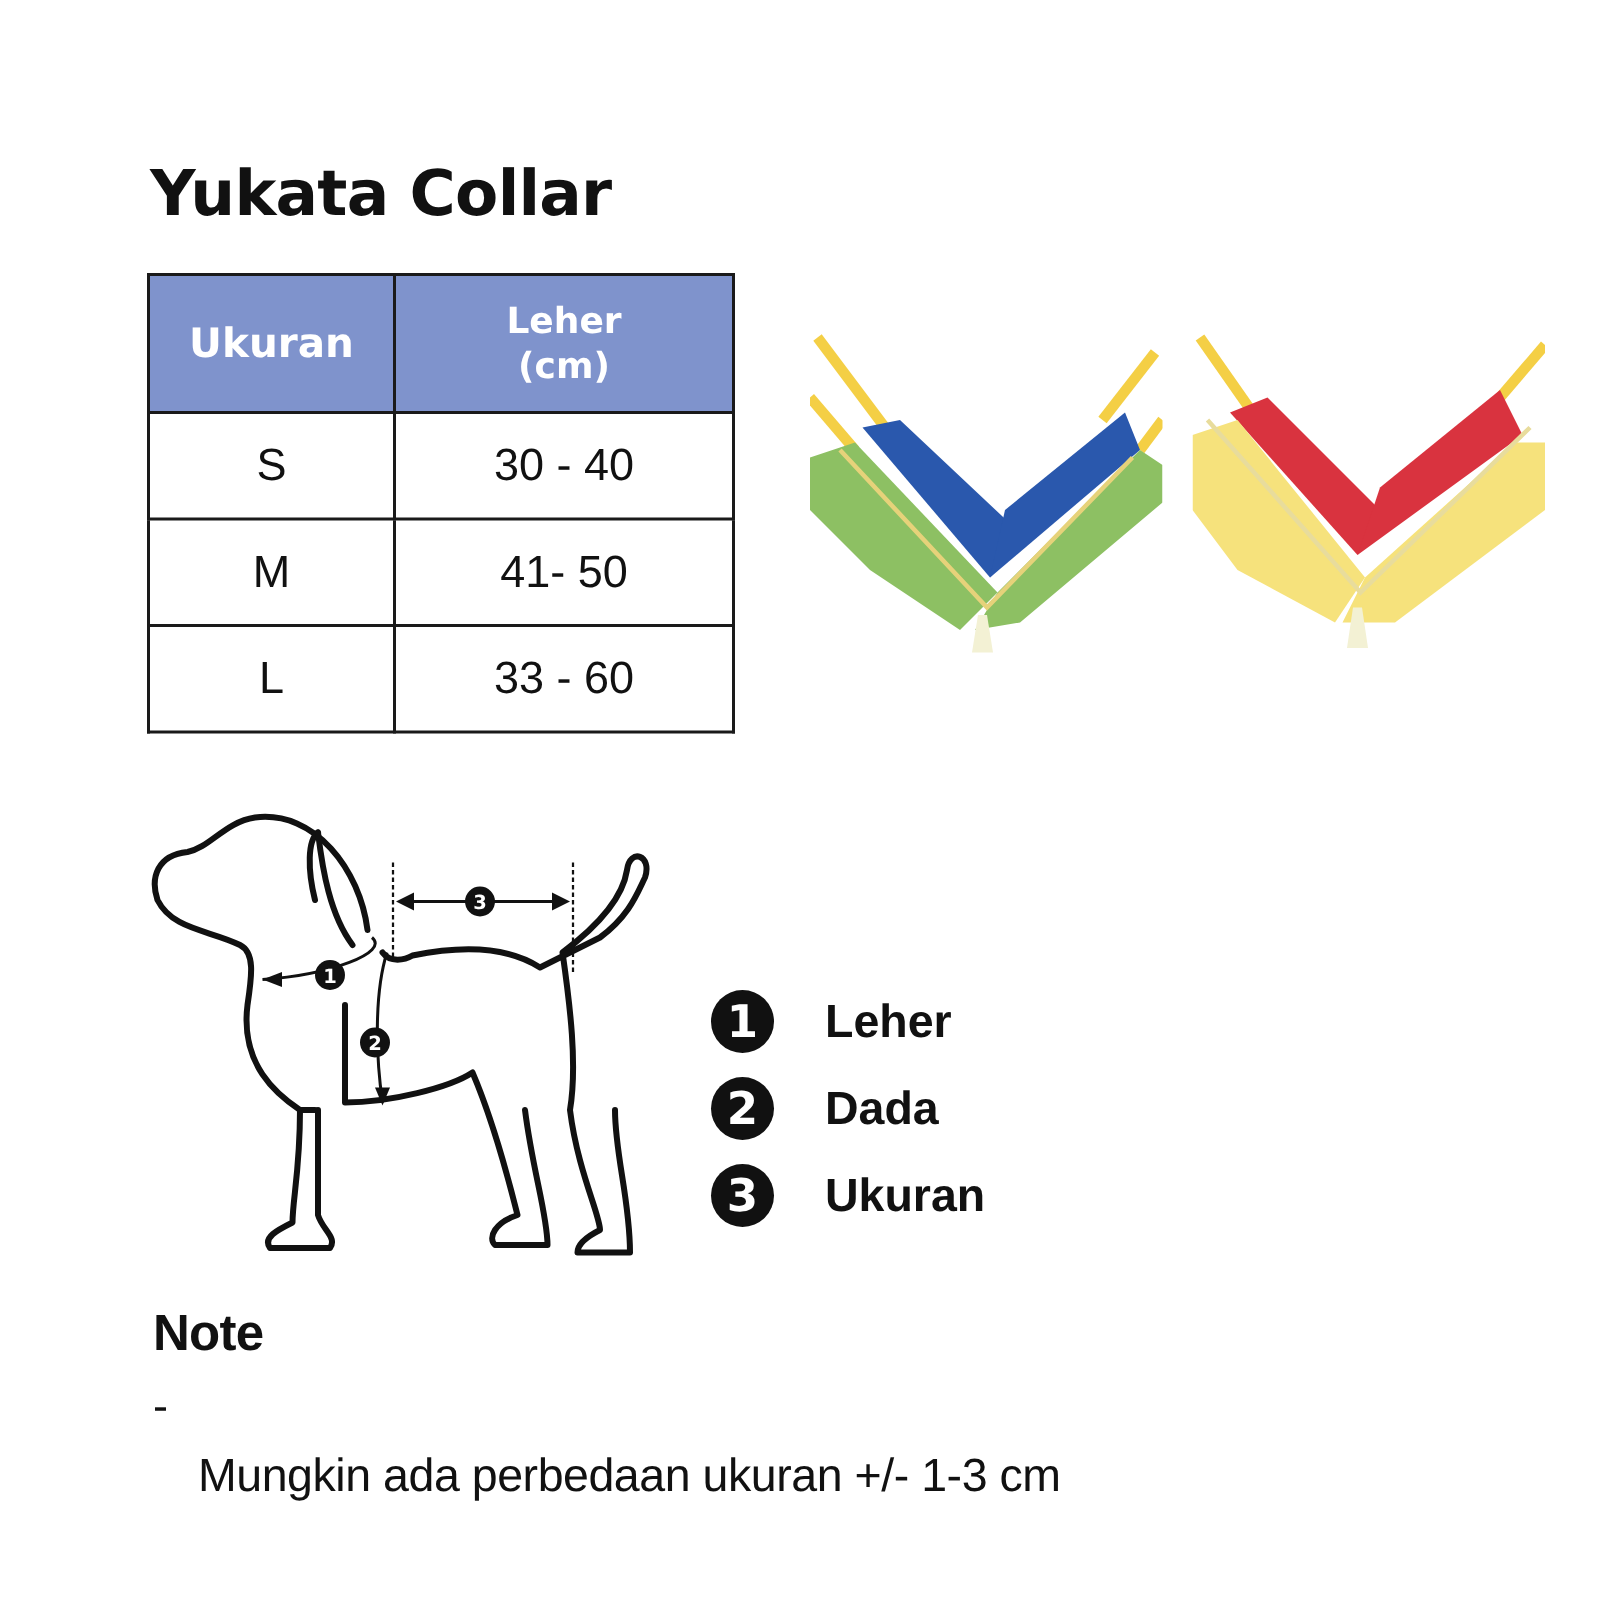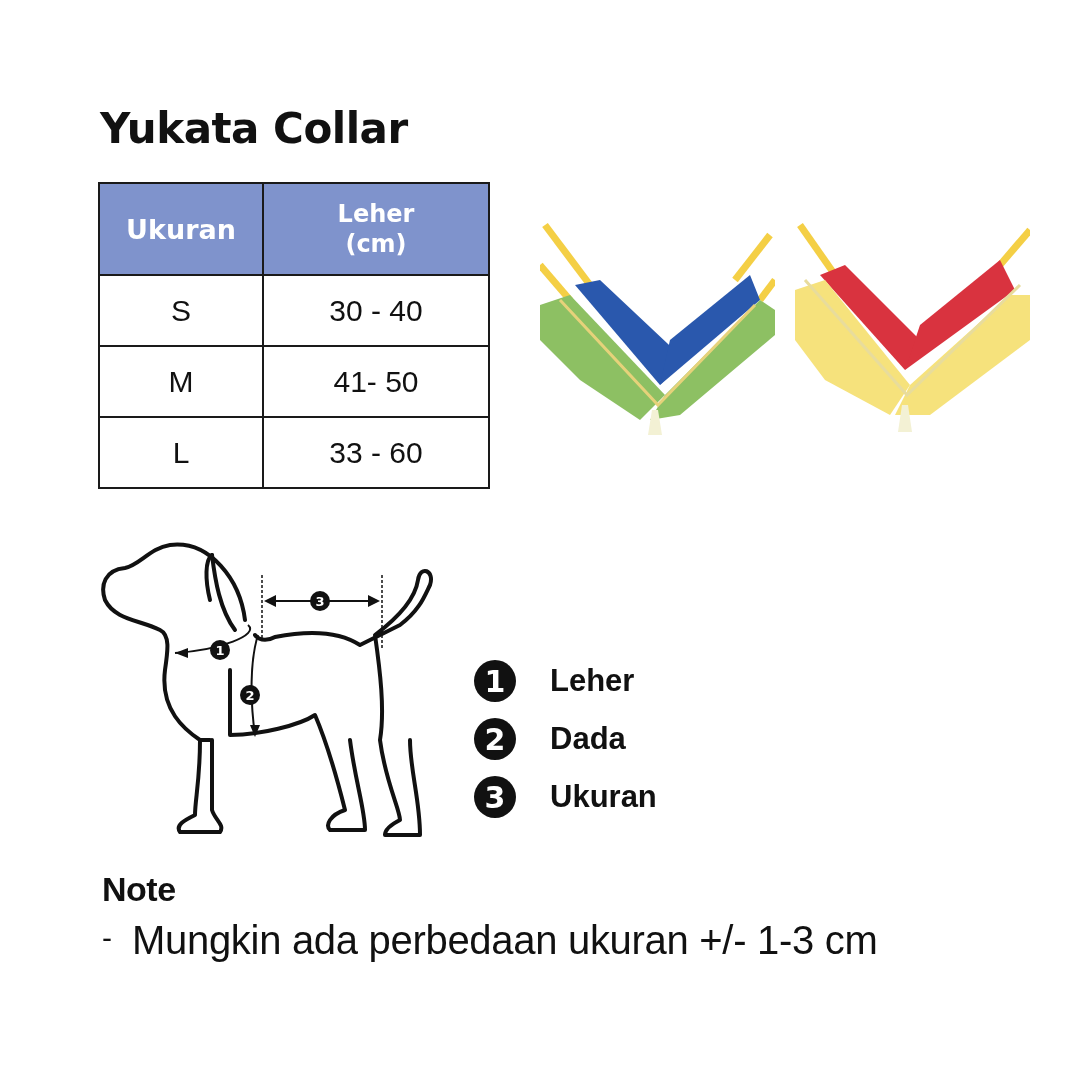--- a/index.html
+++ b/index.html
@@ -21,21 +21,21 @@
 
   .legend { position:absolute; left:474px; top:652px; }
   .legend-item { display:flex; align-items:center; height:58px; }
   .legend-num { width:42px; height:42px; border-radius:50%; background:#111; color:#fff; font-weight:bold; font-size:30px; display:flex; align-items:center; justify-content:center; font-family:"DejaVu Sans", sans-serif; }
   .legend-label { margin-left:34px; font-size:31px; font-family:"Liberation Sans", sans-serif; color:#111; font-weight:bold; }
 
   .note { position:absolute; left:102px; top:870px; }
   .note-title { font-family:"Liberation Sans", sans-serif; font-weight:bold; font-size:34px; color:#111; letter-spacing:-0.5px; }
   .note-row { display:flex; margin-top:12px; }
   .note-bullet { width:30px; font-size:30px; }
-  .note-text { font-size:40px; line-height:38px; font-family:"Liberation Sans", sans-serif; color:#111; letter-spacing:-0.3px; }
+  .note-text { font-size:31px; line-height:38px; font-family:"Liberation Sans", sans-serif; color:#111; letter-spacing:-0.3px;margin-top:44px; }
 </style>
 </head>
 <body>
 
 <div class="title">Yukata Collar</div>
 
 <table class="size-table">
   <thead>
     <tr>
       <th class="col-size">Ukuran</th>

